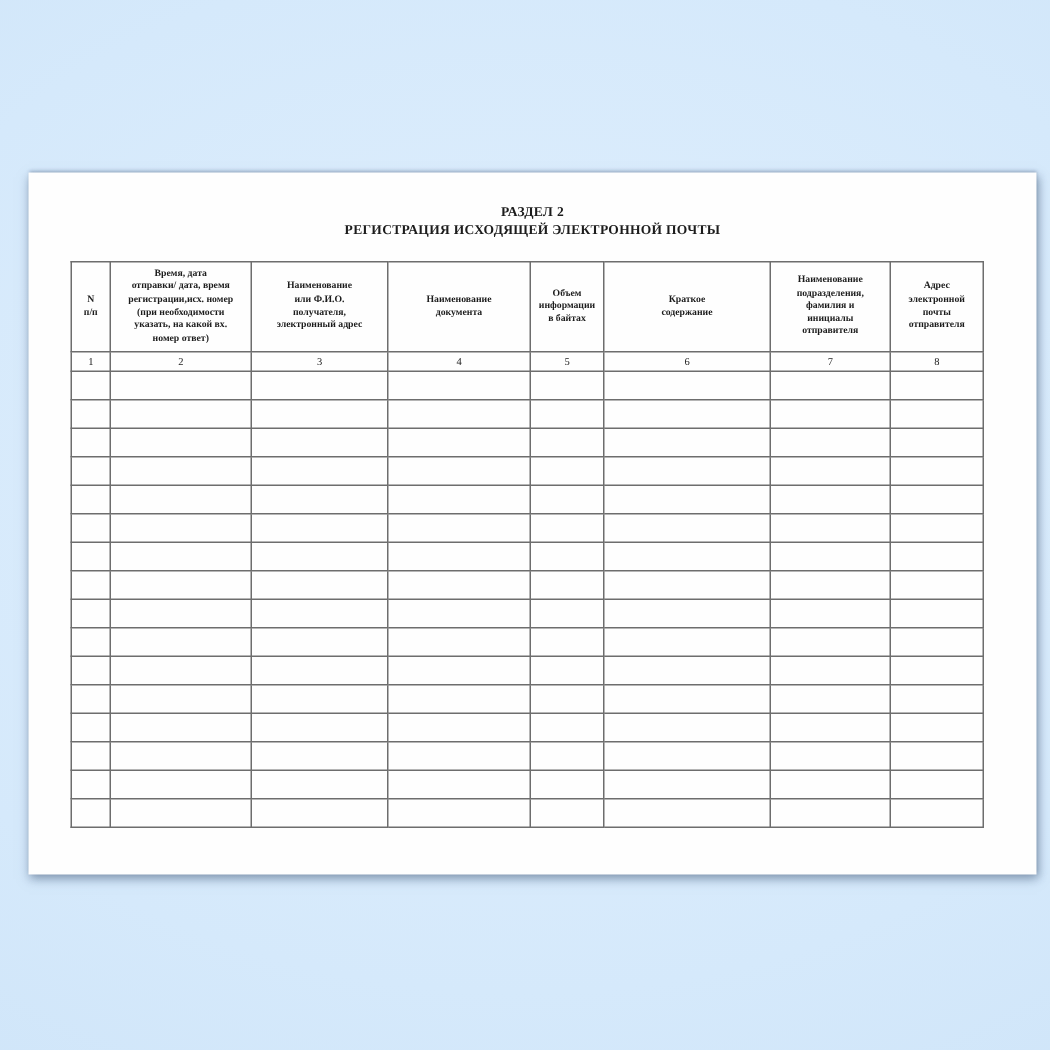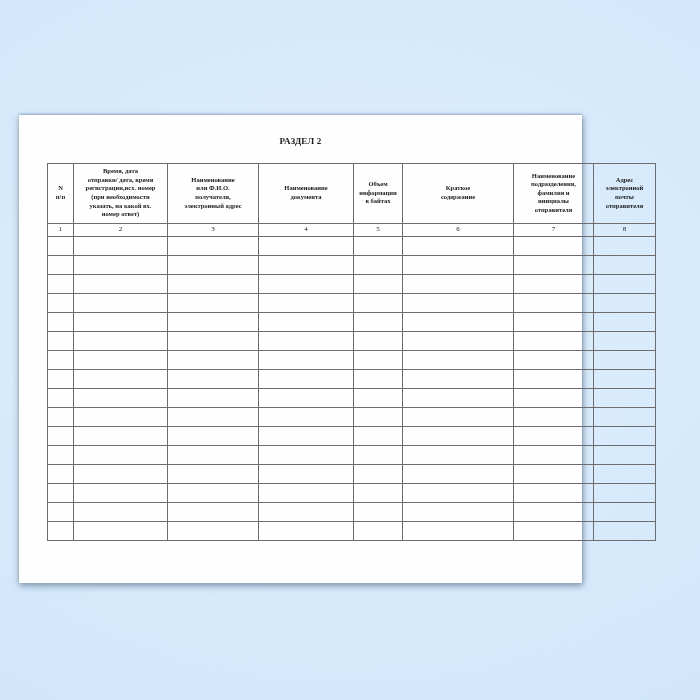--- a/index.html
+++ b/index.html
@@ -8,21 +8,21 @@
     font-family: "Liberation Serif", serif;
     background: radial-gradient(ellipse 120% 90% at 50% 45%, #e0effd 0%, #d5e9fb 55%, #cbe2f7 100%);
   }
   .canvas {
     position: relative;
     width: 700px; height: 700px;
   }
   .paper {
     position: absolute;
     left: 19px; top: 115px;
-    width: 563px; height: 468px;
+    width: 672px; height: 468px;
     background: #fefefe;
     box-shadow: 0 -1px 2px rgba(96,120,150,0.45),
                 0 3px 7px rgba(96,120,150,0.55),
                 2px 2px 5px rgba(96,120,150,0.35);
   }
   .title-block {
     padding-top: 21px;
     text-align: center;
     color: #1c1c1c;
     font-weight: bold;
@@ -69,20 +69,21 @@
   col.c7 { width: 80px; }
   col.c8 { width: 62px; }
 </style>
 </head>
 <body>
 
 <div class="canvas">
   <div class="paper">
     <div class="title-block">
       <div>РАЗДЕЛ 2</div>
+      <div>РЕГИСТРАЦИЯ ИСХОДЯЩЕЙ ЭЛЕКТРОННОЙ ПОЧТЫ</div>
     </div>
     <table class="reg-table">
       <colgroup>
         <col class="c1">
           <col class="c2">
           <col class="c3">
           <col class="c4">
         <col class="c5">
           <col class="c6">
           <col class="c7">

